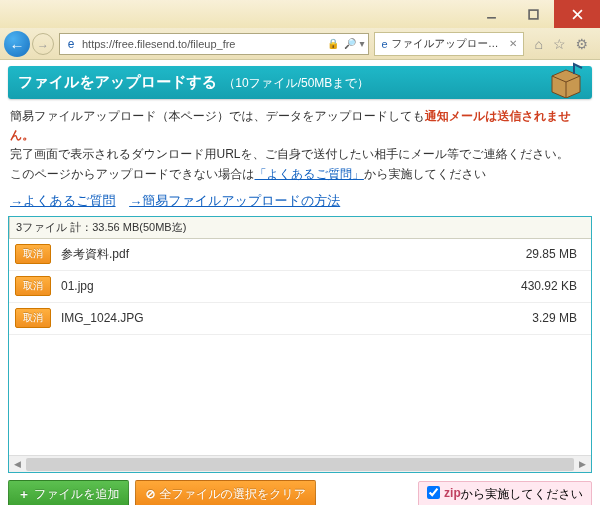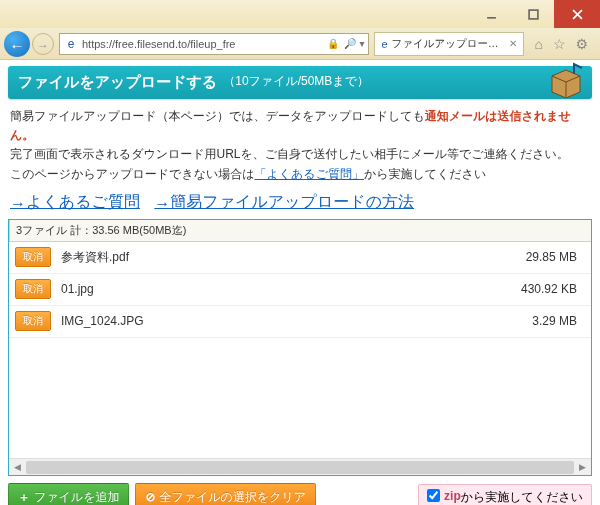--- a/index.html
+++ b/index.html
@@ -15,28 +15,28 @@
 .urlico{width:16px;height:16px;margin:0 3px;color:#2060b0;font-size:12px;display:flex;align-items:center;justify-content:center}
 .url{flex:1;font-size:11px;color:#555;overflow:hidden;white-space:nowrap}
 .urlbtns{display:flex;align-items:center;gap:4px;padding:0 4px;font-size:10px;color:#777}
 .tab{display:flex;align-items:center;height:24px;background:#fff;border:1px solid #c8c090;padding:0 6px;font-size:10.5px;color:#333;max-width:150px}
 .tab .ico{color:#2060b0;margin-right:4px;font-size:11px}
 .tab .txt{overflow:hidden;white-space:nowrap;text-overflow:ellipsis;flex:1}
 .tab .x{color:#888;margin-left:4px;font-size:10px}
 .navicons{display:flex;align-items:center;gap:10px;padding:0 8px;color:#888}
 .navicons span{font-size:14px}
 .page{padding:6px 8px 8px 8px}
-.hdr{background:linear-gradient(#1fb8c8,#15a0b0);border-radius:3px;padding:7px 10px;color:#fff;display:flex;align-items:flex-start;position:relative;box-shadow:0 1px 2px rgba(0,0,0,.2)}
+.hdr{background:linear-gradient(#1fb8c8,#15a0b0);border-radius:3px;padding:7px 10px;color:#fff;display:flex;align-items:flex-end;position:relative;box-shadow:0 1px 2px rgba(0,0,0,.2)}
 .hdr-title{font-size:15px;font-weight:bold}
 .hdr-sub{font-size:12px;margin-left:6px}
 .hdr-icon{position:absolute;right:6px;top:-4px;width:40px;height:36px}
 .desc{font-size:12px;color:#333;line-height:1.6;padding:8px 2px 4px 2px}
 .desc .warn{color:#d04020;font-weight:bold}
 .desc a{color:#1060c0;text-decoration:underline}
-.links{padding:4px 2px 6px 2px;font-size:16px}
+.links{padding:4px 2px 6px 2px;font-size:13px}
 .links a{color:#1060c0;text-decoration:underline;margin-right:10px}
 .dropzone{border:1px solid #30b0c0;background:#fff}
 .dzhdr{display:flex;font-size:11px;background:#f8f8f0;border-bottom:1px solid #d0d0c0}
 .dzhdr .l{flex:1;padding:3px 4px;color:#333}
 .dzhdr .r{padding:3px 6px;color:#333;border-left:1px solid #d0d0c0}
 .filelist{height:216px;overflow-y:auto}
 .frow{display:flex;align-items:center;height:32px;border-bottom:1px solid #eee;padding:0 6px}
 .cancelbtn{background:linear-gradient(#ffb040,#f09020);border:1px solid #d07800;color:#fff;font-size:10px;padding:2px 7px;border-radius:2px;margin-right:10px;text-shadow:0 -1px 0 rgba(0,0,0,.2)}
 .fname{flex:1;font-size:12px;color:#333}
 .fsize{font-size:12px;color:#333;padding-right:8px}

